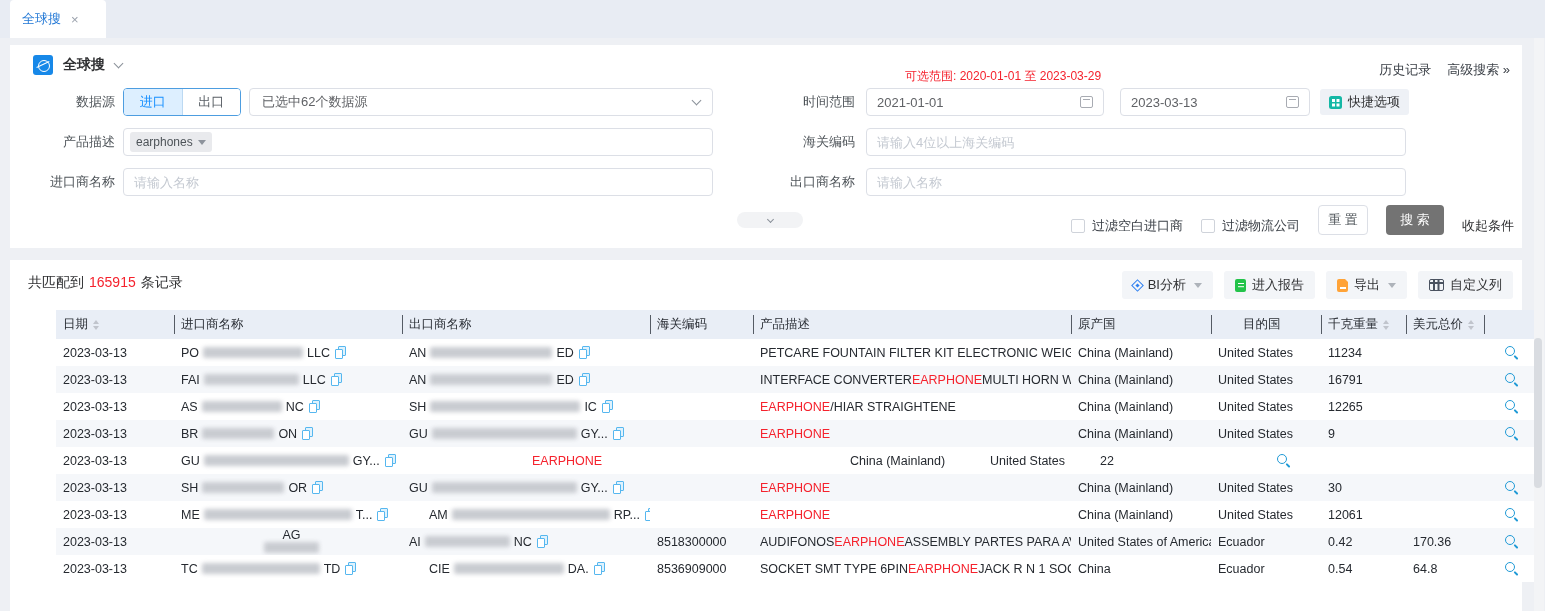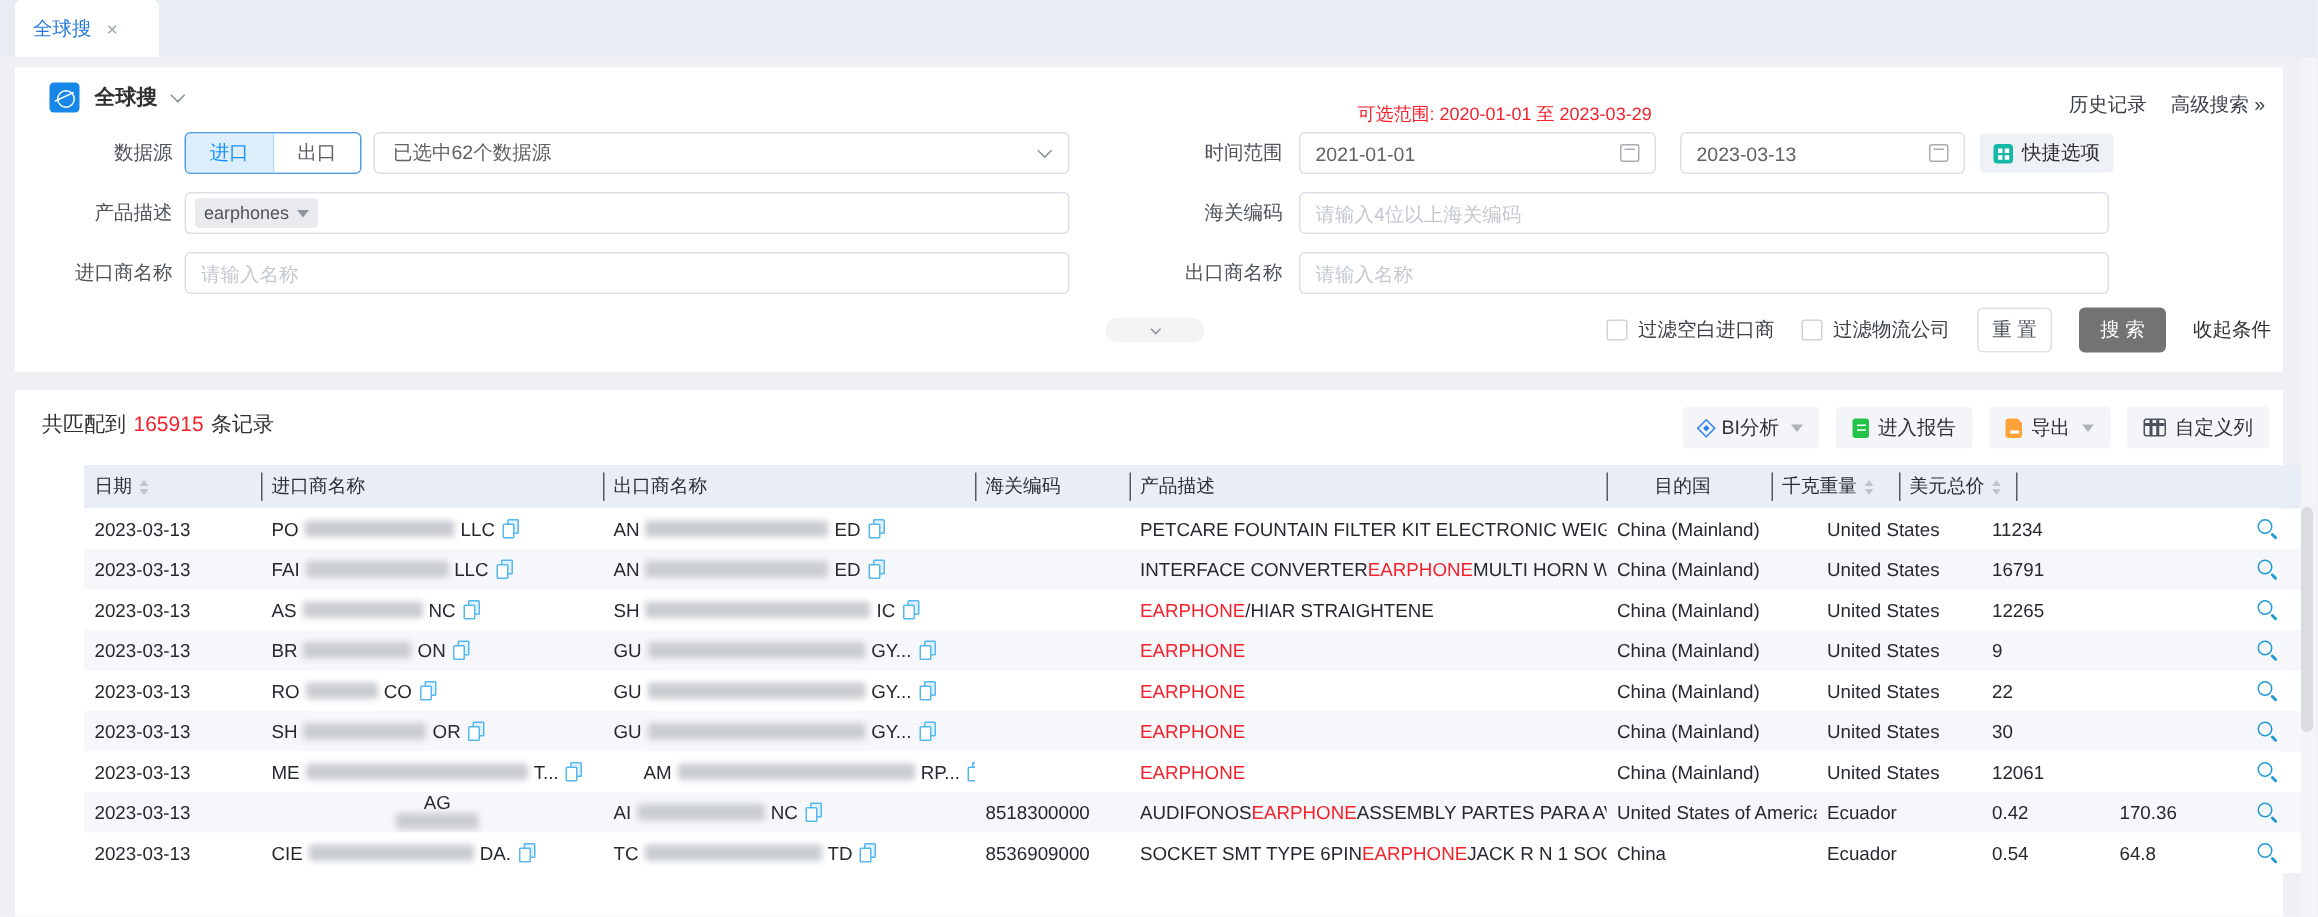--- a/index.html
+++ b/index.html
@@ -60,21 +60,21 @@
 
   .tag-pill { margin-left:6px; background:#e9eaed; border-radius:3px; height:20px; padding:0 6px;
     display:flex; align-items:center; gap:5px; font-size:12px; color:#4e5459; cursor:pointer; }
   .tag-caret { width:0; height:0; border-left:4px solid transparent; border-right:4px solid transparent;
     border-top:5px solid #8d939c; }
 
   .expand-pill { position:absolute; left:727px; top:167px; width:66px; height:16px; background:#f2f3f5;
     border-radius:8px; display:flex; align-items:center; justify-content:center; cursor:pointer; }
   .expand-pill .chev { width:5px; height:5px; margin-top:-2px; }
 
-  .bottom-row { position:absolute; right:8px; top:160px; display:flex; align-items:center; gap:18px; }
+  .bottom-row { position:absolute; right:8px; top:160px; display:flex; align-items:flex-end; gap:18px; }
   .cb-item { display:flex; align-items:center; gap:7px; font-size:13px; color:#3c4148; cursor:pointer; }
   .cb-box { width:14px; height:14px; border:1px solid #cfd3da; border-radius:2px; background:#fff; }
   .btn-reset { width:50px; height:30px; border:1px solid #dcdfe6; border-radius:4px; background:#fff;
     font-size:13px; color:#4e5459; display:flex; align-items:center; justify-content:center; cursor:pointer; }
   .btn-search { width:58px; height:30px; border-radius:4px; background:#737373; color:#fff; font-size:13px;
     display:flex; align-items:center; justify-content:center; cursor:pointer; }
   .collapse-link { font-size:13px; color:#303133; cursor:pointer; }
 
   
   .summary { position:absolute; left:18px; top:14px; font-size:14px; color:#303133; }
@@ -260,20 +260,23 @@
         </div>
         <div class="th divl" style="width: 248px;">
           <span>出口商名称</span>
         </div>
         <div class="th divl" style="width: 103px;">
           <span>海关编码</span>
         </div>
         <div class="th divl" style="width: 318px;">
           <span>产品描述</span>
         </div>
+        <div class="th divl" style="width: 140px;">
+          <span>原产国</span>
+        </div>
         <div class="th divl" style="width: 110px; padding-left: 32px;">
           <span>目的国</span>
         </div>
         <div class="th divl" style="width: 85px;">
           <span>千克重量</span>
           <span class="sorts">
             <span class="s-up"></span>
             <span class="s-down"></span>
           </span>
         </div>
@@ -400,26 +403,20 @@
         <div class="td" style="width: 85px;">9</div>
         <div class="td" style="width: 78px;"></div>
         <div class="td" style="width: 56px; justify-content: center; padding-left: 0px;">
           <span class="mag-icon"></span>
         </div>
       </div>
       <div class="tr">
         <div class="td" style="width: 118px;">
           <span>2023-03-13</span>
         </div>
-        <div class="td" style="width: 228px;">
-          <span>RO</span>
-          <span class="blur-seg" style="width: 48px;"></span>
-          <span>CO</span>
-          <span class="copy-icon"></span>
-        </div>
         <div class="td" style="width: 248px;">
           <span>GU</span>
           <span class="blur-seg" style="width: 145px;"></span>
           <span>GY...</span>
           <span class="copy-icon"></span>
         </div>
         <div class="td" style="width: 103px;"></div>
         <div class="td" style="width: 318px;">
           <span class="hl">EARPHONE</span>
         </div>
@@ -514,30 +511,30 @@
         <div class="td" style="width: 85px;">0.42</div>
         <div class="td" style="width: 78px;">170.36</div>
         <div class="td" style="width: 56px; justify-content: center; padding-left: 0px;">
           <span class="mag-icon"></span>
         </div>
       </div>
       <div class="tr">
         <div class="td" style="width: 118px;">
           <span>2023-03-13</span>
         </div>
+        <div class="td" style="width: 248px;">
+          <span>TC</span>
+          <span class="blur-seg" style="width: 118px;"></span>
+          <span>TD</span>
+          <span class="copy-icon"></span>
+        </div>
         <div class="td" style="width: 228px;">
           <span>CIE</span>
           <span class="blur-seg" style="width: 110px;"></span>
           <span>DA.</span>
-          <span class="copy-icon"></span>
-        </div>
-        <div class="td" style="width: 248px;">
-          <span>TC</span>
-          <span class="blur-seg" style="width: 118px;"></span>
-          <span>TD</span>
           <span class="copy-icon"></span>
         </div>
         <div class="td" style="width: 103px;">8536909000</div>
         <div class="td" style="width: 318px;">
           <span>SOCKET SMT TYPE 6PIN </span>
           <span class="hl">EARPHONE</span>
           <span> JACK R N 1 SOCKET...</span>
         </div>
         <div class="td" style="width: 140px;">China</div>
         <div class="td" style="width: 110px;">Ecuador</div>

